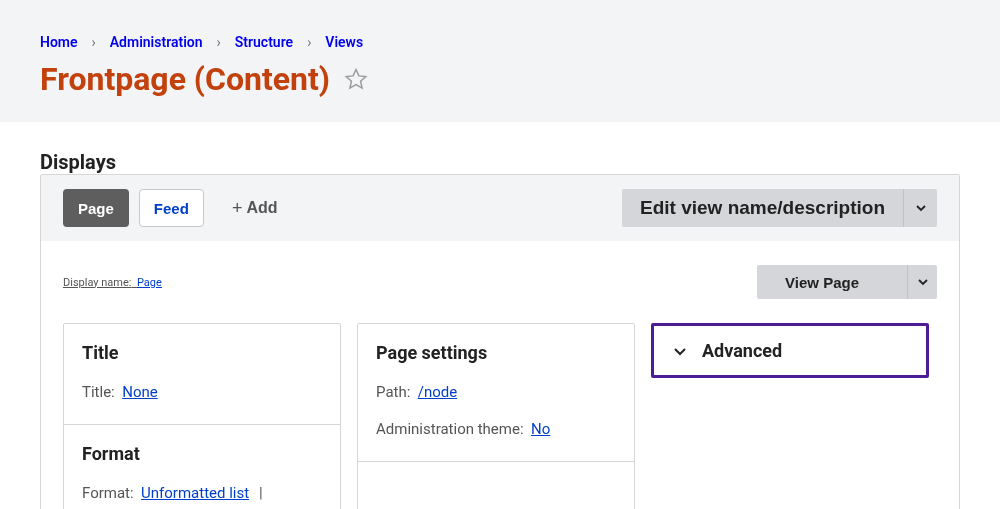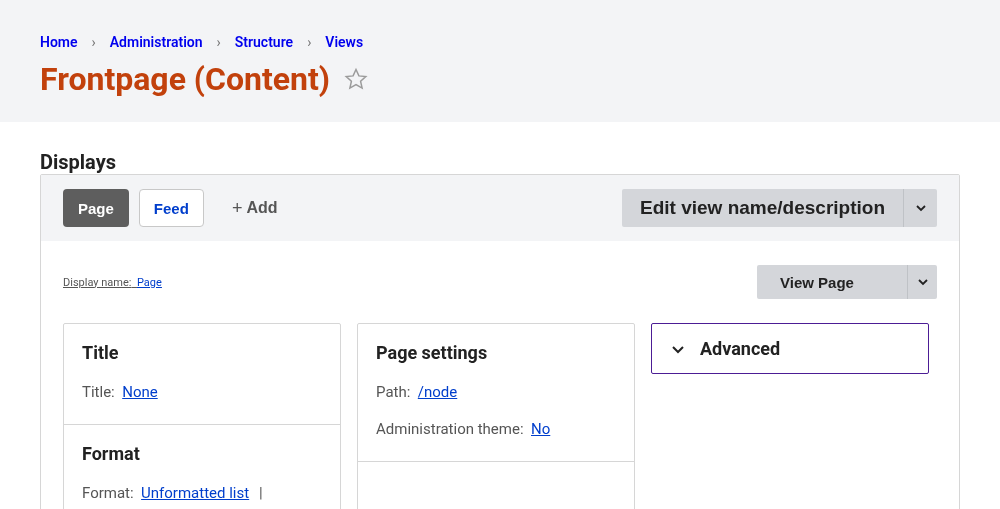--- a/index.html
+++ b/index.html
@@ -153,21 +153,21 @@
   .view-page-btn {
     background: #d4d6da;
     border: none;
     height: 34px;
     padding: 0 48px 0 18px;
     font-size: 15px;
     font-weight: 700;
     color: #222;
     cursor: pointer;
     border-radius: 2px 0 0 2px;
-    text-align: center;
+    text-align: right;
     min-width: 150px;
   }
   .view-page-chev {
     background: #d4d6da;
     border: none;
     border-left: 1px solid #bfc2c6;
     width: 30px;
     height: 34px;
     cursor: pointer;
     border-radius: 0 2px 2px 0;
@@ -201,21 +201,21 @@
   .kv {
     font-size: 15px;
     color: #555;
     margin-bottom: 10px;
     line-height: 1.8;
   }
   .kv:last-child { margin-bottom: 0; }
   .kv .pipe { color:#555; margin: 0 6px; }
 
   .advanced-card {
-    border: 1px solid #4c1d95;
+    border: 3px solid #4c1d95;
     border-radius: 2px;
     width: 278px;
     padding: 14px 18px;
     display: flex;
     align-items: center;
     gap: 14px;
     cursor: pointer;
   }
   .advanced-heading {
     font-size: 18px;

